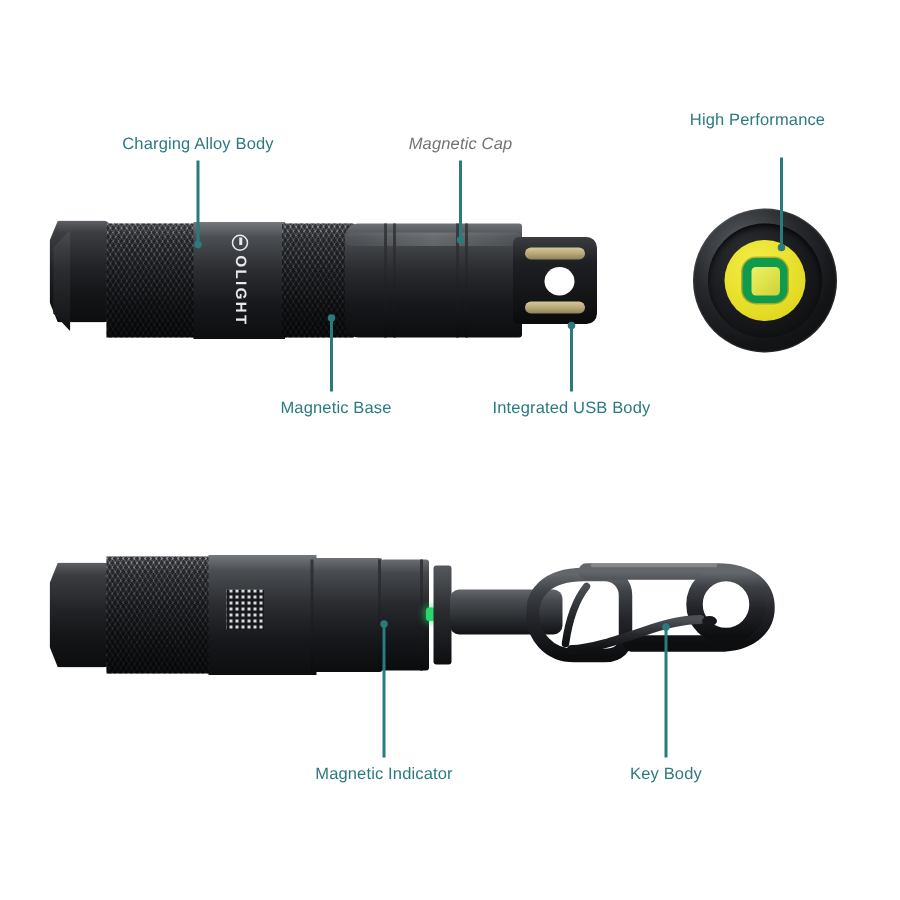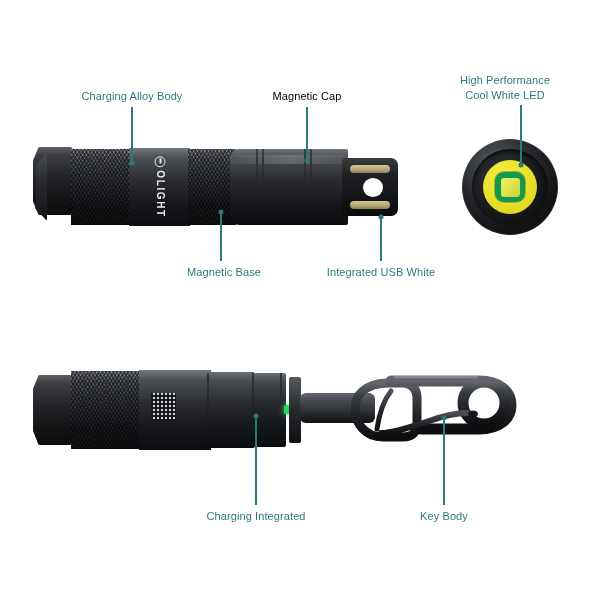--- a/index.html
+++ b/index.html
@@ -299,33 +299,33 @@
 
         <path d="M44,10 L126,10" stroke="rgba(255,255,255,.22)" stroke-width="2.4" stroke-linecap="round" fill="none"></path>
       </svg>
     </div>
   </div>
 
   <div id="callout-layer">
       <div class="callout c-center" style="left: 132px; top: 89px; color: rgb(43, 122, 124);"><div>Charging Alloy Body</div></div>
       <div class="leader" style="left: 131.3px; top: 106.6px; height: 56.4px; background: rgb(43, 122, 124);"></div>
       <div class="leader-dot" style="left: 132px; top: 163px; background: rgb(43, 122, 124);"></div>
-      <div class="callout c-center" style="left: 307px; top: 89px; color: #000000;"><div>Magnetic Cap</div></div>
+      <div class="callout c-center" style="left: 307px; top: 89px; color: #737373; font-style: italic;"><div>Magnetic Cap</div></div>
       <div class="leader" style="left: 306.3px; top: 106.6px; height: 53.4px; background: rgb(43, 122, 124);"></div>
       <div class="leader-dot" style="left: 307px; top: 160px; background: rgb(43, 122, 124);"></div>
-      <div class="callout c-center" style="left: 505px; top: 73px; color: rgb(43, 122, 124);"><div>High Performance</div><div>Cool White LED</div></div>
+      <div class="callout c-center" style="left: 505px; top: 73px; color: rgb(43, 122, 124);"><div>High Performance</div></div>
       <div class="leader" style="left: 520.3px; top: 105.2px; height: 59.8px; background: rgb(43, 122, 124);"></div>
       <div class="leader-dot" style="left: 521px; top: 165px; background: rgb(43, 122, 124);"></div>
       <div class="callout c-center" style="left: 224px; top: 265px; color: rgb(43, 122, 124);"><div>Magnetic Base</div></div>
       <div class="leader" style="left: 220.3px; top: 212px; height: 49px; background: rgb(43, 122, 124);"></div>
       <div class="leader-dot" style="left: 221px; top: 212px; background: rgb(43, 122, 124);"></div>
-      <div class="callout c-center" style="left: 381px; top: 265px; color: rgb(43, 122, 124);"><div>Integrated USB White</div></div>
+      <div class="callout c-center" style="left: 381px; top: 265px; color: rgb(43, 122, 124);"><div>Integrated USB Body</div></div>
       <div class="leader" style="left: 380.3px; top: 217px; height: 44px; background: rgb(43, 122, 124);"></div>
       <div class="leader-dot" style="left: 381px; top: 217px; background: rgb(43, 122, 124);"></div>
-      <div class="callout c-center" style="left: 256px; top: 509px; color: rgb(43, 122, 124);"><div>Charging Integrated</div></div>
+      <div class="callout c-center" style="left: 256px; top: 509px; color: rgb(43, 122, 124);"><div>Magnetic Indicator</div></div>
       <div class="leader" style="left: 255.3px; top: 416px; height: 89px; background: rgb(43, 122, 124);"></div>
       <div class="leader-dot" style="left: 256px; top: 416px; background: rgb(43, 122, 124);"></div>
       <div class="callout c-center" style="left: 444px; top: 509px; color: rgb(43, 122, 124);"><div>Key Body</div></div>
       <div class="leader" style="left: 443.3px; top: 418px; height: 87px; background: rgb(43, 122, 124);"></div>
       <div class="leader-dot" style="left: 444px; top: 418px; background: rgb(43, 122, 124);"></div>
     </div>
 
 </div>
 
 </body></html>

